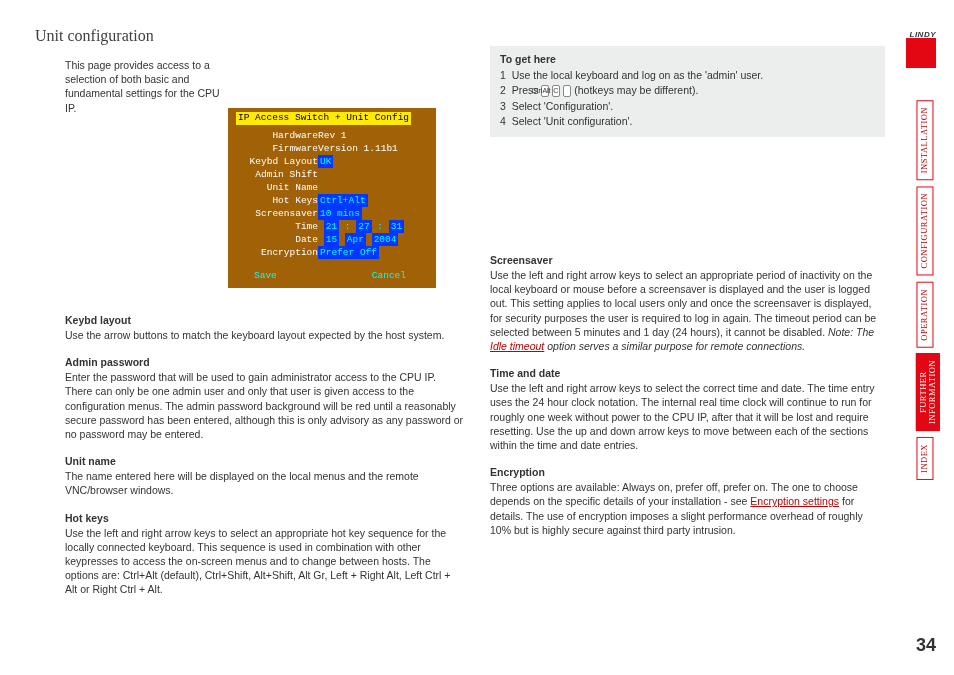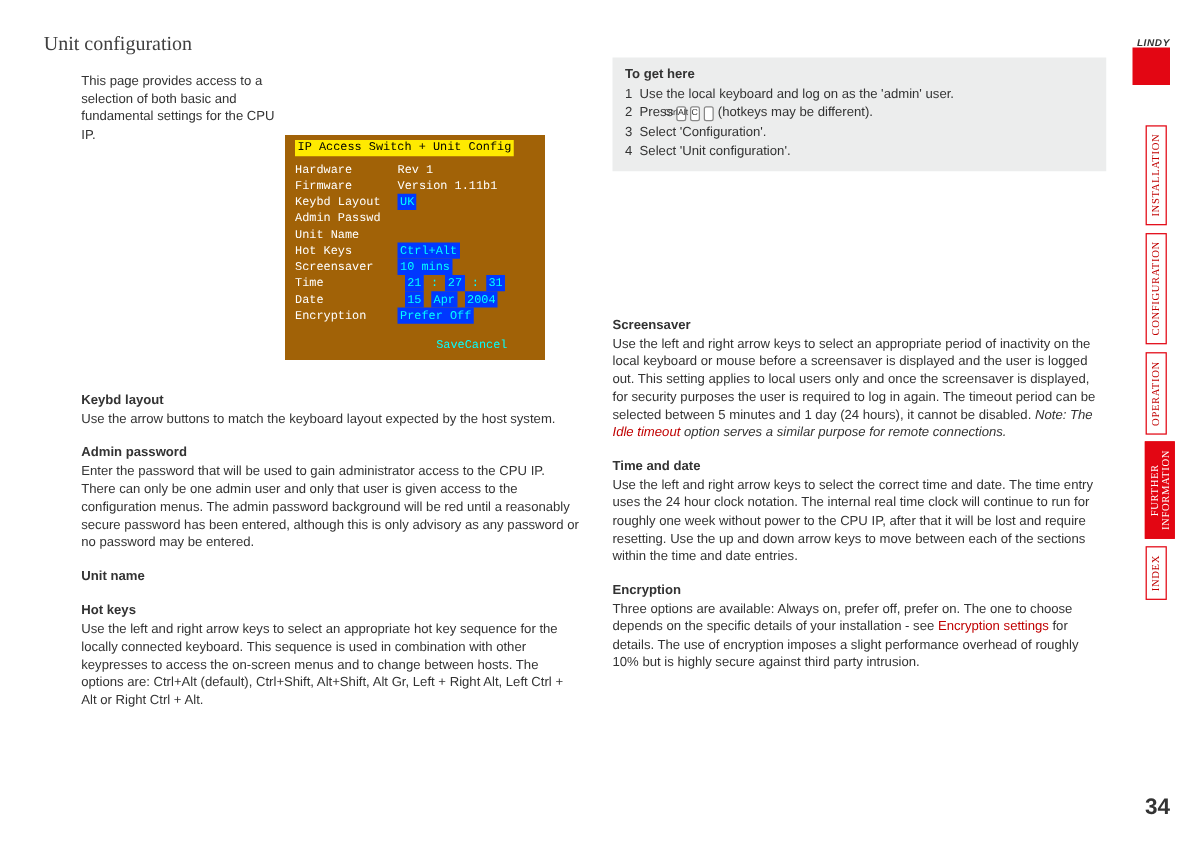--- a/index.html
+++ b/index.html
@@ -44,27 +44,27 @@
     width: 208px;
     background: #a16207;
     padding: 4px 8px 6px 8px;
     font-family: "Courier New", monospace;
     font-size: 9.5px;
     color: #fff;
     margin-top: 48px;
   }
   .term .title { background: #ffea00; color: #000; display: inline-block; padding: 0 2px; margin-bottom: 4px; }
   .term .row { white-space: nowrap; height: 13px; line-height: 13px; }
-  .term .lab { color: #fff; display: inline-block; width: 82px; vertical-align: top; }
+  .term .lab { color: #fff; display: inline-block; width: 82px; vertical-align: top; text-align: right; }
   .val { display: inline-block; color: #0ff; padding: 0 2px; }
   .val.blue-bg { background:#0038ff; color:#0ff; }
   .val.red-bg  { background:#ff0000; }
   .val.wide  { width: 95px; }
   .term .colon { color:#0ff; }
-  .term .btns { margin-top: 10px; text-align: right; }
+  .term .btns { margin-top: 10px; }
   .term .btn  { color:#0ff; }
 
   .intro { width: 155px; }
 
   
   .tgh {
     background: #eceded;
     padding: 6px 10px 8px 10px;
     font-size: 10.5px;
   }
@@ -92,21 +92,21 @@
     text-transform: uppercase;
   }
   .tab.active { background:#e30613; color:#fff; }
   .tab.two-line { line-height:1.05; }
 
   .pagenum {
     position:absolute; right:18px; bottom:18px;
     font-size:18px; font-weight:700;
   }
 
-  .link-red { color:#c00000; }
+  .link-red { color:#c00000; text-decoration:underline; }
   em.note { font-style: italic; }
 
   .spacer-for-term { height: 183px; }
 </style>
 </head>
 <body>
 
 <h1 class="page-title">Unit configuration</h1>
 
 <div class="col-left">
@@ -114,31 +114,32 @@
 
   <div class="spacer-for-term"></div>
 
   <div class="section-h">Keybd layout</div>
   <p>Use the arrow buttons to match the keyboard layout expected by the host system.</p>
 
   <div class="section-h">Admin password</div>
   <p>Enter the password that will be used to gain administrator access to the CPU IP. There can only be one admin user and only that user is given access to the configuration menus. The admin password background will be red until a reasonably secure password has been entered, although this is only advisory as any password or no password may be entered.</p>
 
   <div class="section-h">Unit name</div>
+  <p>The name entered here will be displayed on the local menus and the remote VNC/browser windows.</p>
 
   <div class="section-h">Hot keys</div>
   <p>Use the left and right arrow keys to select an appropriate hot key sequence for the locally connected keyboard. This sequence is used in combination with other keypresses to access the on-screen menus and to change between hosts. The options are: Ctrl+Alt (default), Ctrl+Shift, Alt+Shift, Alt Gr, Left + Right Alt, Left Ctrl + Alt or Right Ctrl + Alt.</p>
 </div>
 
 <div class="term">
   <div class="title">IP Access Switch + Unit Config</div>
   <div class="row"><span class="lab">Hardware</span><span>Rev 1</span></div>
   <div class="row"><span class="lab">Firmware</span><span>Version 1.11b1</span></div>
   <div class="row"><span class="lab">Keybd Layout</span><span class="val blue-bg">UK</span></div>
-  <div class="row"><span class="lab">Admin Passwd</span><span class="val red-bg wide"></span></div>
+  <div class="row"><span class="lab">Admin Shift</span><span class="val red-bg wide"></span></div>
   <div class="row"><span class="lab">Unit Name</span><span class="val blue-bg wide"></span></div>
   <div class="row"><span class="lab">Hot Keys</span><span class="val blue-bg">Ctrl+Alt</span></div>
   <div class="row"><span class="lab">Screensaver</span><span class="val blue-bg">10 mins</span></div>
   <div class="row"><span class="lab">Time</span>
     <span class="val blue-bg">21</span><span class="colon"> : </span><span class="val blue-bg">27</span><span class="colon"> : </span><span class="val blue-bg">31</span>
   </div>
   <div class="row"><span class="lab">Date</span>
     <span class="val blue-bg">15</span> <span class="val blue-bg">Apr</span> <span class="val blue-bg">2004</span>
   </div>
   <div class="row"><span class="lab">Encryption</span><span class="val blue-bg">Prefer Off</span></div>

